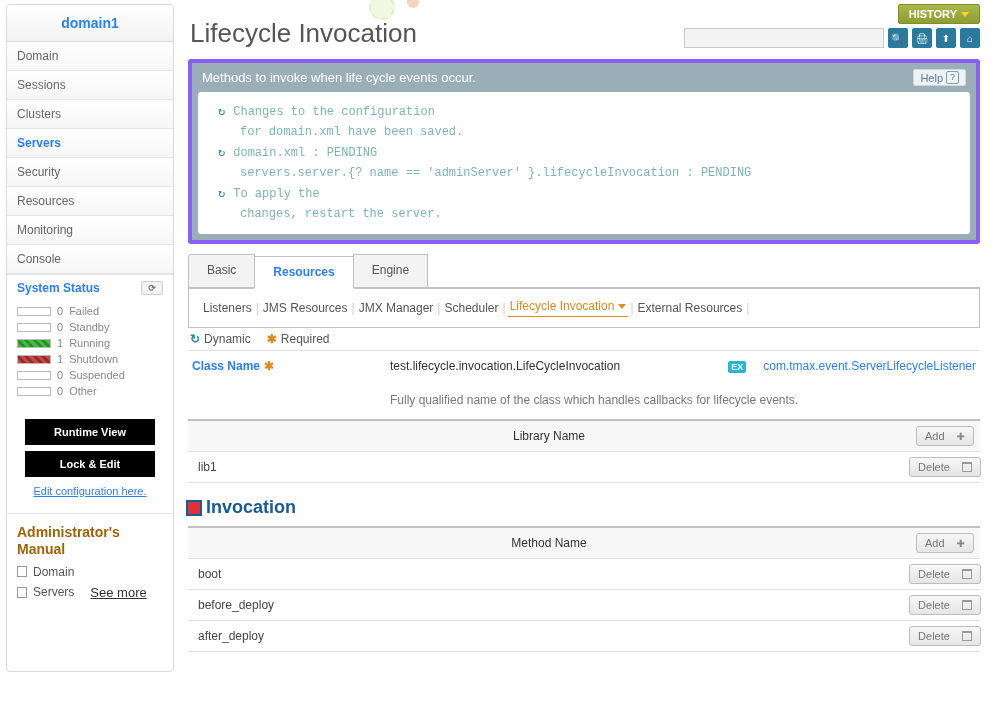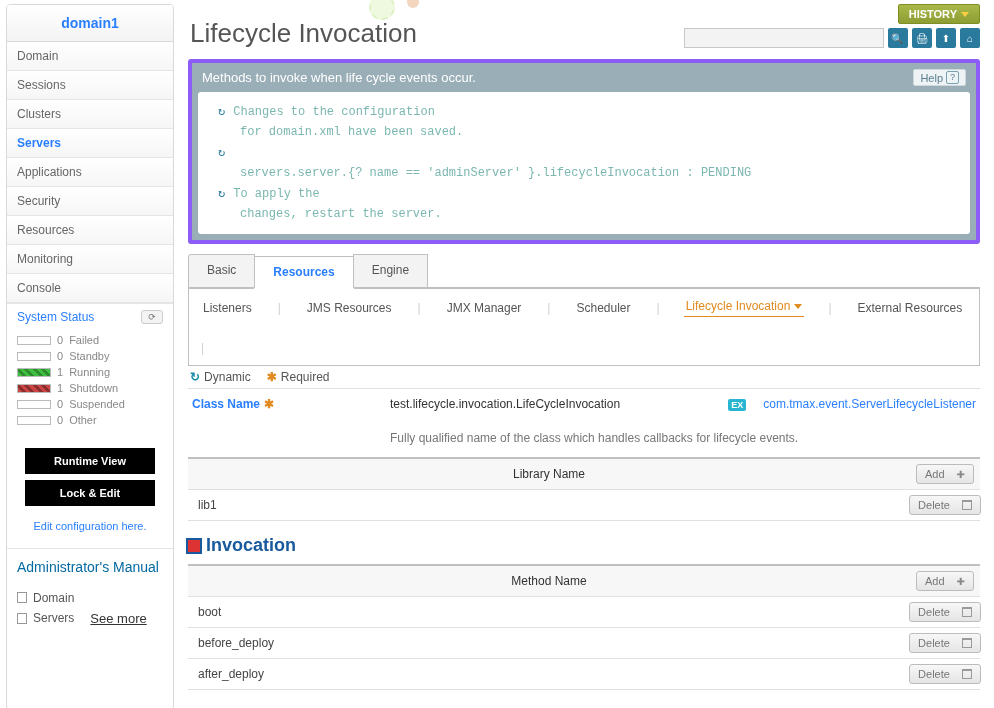--- a/index.html
+++ b/index.html
@@ -4,31 +4,31 @@
 <style>
 * { box-sizing: border-box; margin: 0; padding: 0; }
 body { font-family: Arial, Helvetica, sans-serif; font-size: 12px; color: #333; background: #fff; width: 994px; }
 .container { display: flex; }
 
 
 .sidebar { width: 168px; border: 1px solid #d9d9d9; border-radius: 4px; margin: 4px 0 0 6px; overflow: hidden; }
 .sidebar-title { text-align: center; padding: 10px 0; font-size: 14px; font-weight: bold; color: #2a7fff; background: linear-gradient(#fff,#f3f3f3); border-bottom: 1px solid #d9d9d9; }
 .side-item { display:block; padding: 7px 10px; border-bottom:1px solid #e5e5e5; background: linear-gradient(#fff,#f6f6f6); color:#666; cursor:pointer; }
 .side-item.selected { color:#2a7fff; font-weight:bold; }
-.sys-header { padding:6px 10px; border-top:1px solid #e5e5e5; color:#2a7fff; font-weight:normal; display:flex; align-items:center; justify-content:space-between;}
+.sys-header { padding:6px 10px; border-top:1px solid #e5e5e5; color:#2a7fff; font-weight:bold; display:flex; align-items:center; justify-content:space-between;}
 .sys-header .refresh { width:22px;height:14px;border:1px solid #ccc;border-radius:3px;background:#f3f3f3; font-size:9px; display:flex;align-items:center;justify-content:center;color:#777;}
 .status-list { padding: 2px 10px 8px 10px; }
 .status-row { display:flex; align-items:center; gap:6px; padding:2px 0; font-size:11px;color:#888;}
 .swatch { width:34px; height:9px; border:1px solid #bbb; background:#fff;}
 .swatch.green { background: repeating-linear-gradient(45deg,#3fbf3f,#3fbf3f 3px,#2e8b2e 3px,#2e8b2e 6px);}
 .swatch.red { background: repeating-linear-gradient(45deg,#c44,#c44 3px,#8a2e2e 3px,#8a2e2e 6px);}
 .dark-btn { display:block; margin:6px auto; width:130px; text-align:center; padding:6px 0; background:#000; color:#fff; font-size:11px; font-weight:bold; border:1px solid #000;}
-.edit-link { display:block; text-align:center; color:#2a7fff; font-size:11px; margin:14px 0 10px 0;}
+.edit-link { display:block; text-align:center; color:#2a7fff; text-decoration:underline; font-size:11px; margin:8px 0 10px 0;}
 .manual-block { border-top:1px solid #e5e5e5; padding:10px;}
-.manual-title { color:#0369a1; font-weight:normal; font-size:14px; line-height:1.2; margin-bottom:12px;}
+.manual-title { color:#a16207; font-weight:bold; font-size:14px; line-height:1.2; margin-bottom:4px;}
 .manual-item { display:flex; align-items:center; gap:6px; font-size:12px; color:#555; padding:3px 0;}
 .manual-item .picon { width:10px; height:11px; border:1px solid #999; position:relative;}
 .see-more { text-decoration:underline; color:#333; margin-left:10px; font-size:13px;}
 
 
 .main { flex:1; padding: 4px 14px 20px 14px; position:relative; }
 .top-right { position:absolute; right:14px; top:4px; display:flex; flex-direction:column; align-items:flex-end; gap:4px;}
 .history-btn { background:linear-gradient(#aab94a,#8e9d33); color:#fff; font-weight:bold; padding:3px 10px; border-radius:2px; font-size:11px; display:flex; align-items:center; gap:4px; border:1px solid #7e8e23;}
 .history-btn .chev { width:0;height:0;border-left:4px solid transparent;border-right:4px solid transparent;border-top:5px solid #ffcf3f;}
 .search-row { display:flex; gap:4px; align-items:center;}
@@ -46,21 +46,21 @@
 .msg-line { display:flex; gap:8px; line-height:1.7; }
 .msg-line .ref { color:#2a7a9e; }
 
 
 .tabs-outer { margin-top:10px; }
 .tab-row { display:flex; border-bottom:2px solid #c0c0c0; }
 .tab { padding:8px 18px; border:1px solid #c0c0c0; border-bottom:none; background:#f3f3f3; margin-right:-1px; color:#555; cursor:pointer; }
 .tab:first-child{ border-top-left-radius:3px;}
 .tab.active { background:#fff; color:#2a7fff; font-weight:bold; position:relative; top:2px; border-bottom:2px solid #fff; }
 .subtab-panel { border-left:1px solid #c0c0c0; border-right:1px solid #c0c0c0; border-bottom:1px solid #c0c0c0; padding:10px 12px; }
-.subtabs { display:flex; gap:24px; flex-wrap:wrap; align-items:center; }
+.subtabs { display:flex; gap:2px; flex-wrap:wrap; align-items:center; }
 .subtab { color:#555; padding:0 2px; cursor:pointer; }
 .sep { color:#d0d0d0; }
 .subtab.active { color:#e08a1f; border-bottom:1px solid #e08a1f; padding-bottom:3px; display:flex; align-items:center; gap:4px;}
 .subtab.active .dd { width:0;height:0;border-left:4px solid transparent;border-right:4px solid transparent;border-top:5px solid #e08a1f;}
 
 .indicator-row { display:flex; gap:16px; padding:4px 2px; font-size:12px; color:#555;}
 .ind { display:flex; gap:4px; align-items:center;}
 .ind .dyn-ic { color:#1e8ca8; font-weight:bold; }
 .ind .req-ic { color:#e08a1f; font-weight:bold; }
 
@@ -92,21 +92,20 @@
 
 <div class="container">
 
   <div class="sidebar">
     <div class="sidebar-title">domain1</div>
     <div id="side-items">
         <div class="side-item">Domain</div>
         <div class="side-item">Sessions</div>
         <div class="side-item">Clusters</div>
         <div class="side-item selected">Servers</div>
-        <div class="side-item">Applications</div>
         <div class="side-item">Security</div>
         <div class="side-item">Resources</div>
         <div class="side-item">Monitoring</div>
         <div class="side-item">Console</div>
       </div>
 
     <div class="sys-header">
       <span>System Status</span>
       <span class="refresh">⟳</span>
     </div>
@@ -197,20 +196,21 @@
           <div class="msg-line">
             <span class="ref">↻</span>
             <span>Changes to the configuration</span>
           </div>
           <div class="msg-line">
             <span style="width:14px;"></span>
             <span>for domain.xml have been saved.</span>
           </div>
           <div class="msg-line">
             <span class="ref">↻</span>
+            <span>domain.xml : PENDING</span>
           </div>
           <div class="msg-line">
             <span style="width:14px;"></span>
             <span>servers.server.{? name == 'adminServer' }.lifecycleInvocation : PENDING</span>
           </div>
           <div class="msg-line">
             <span class="ref">↻</span>
             <span>To apply the</span>
           </div>
           <div class="msg-line">

